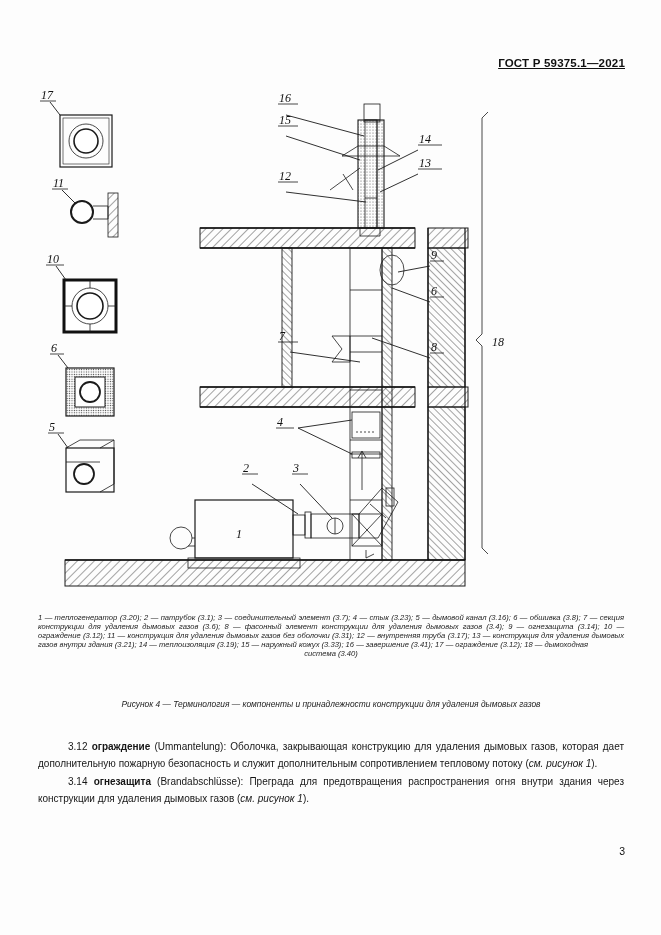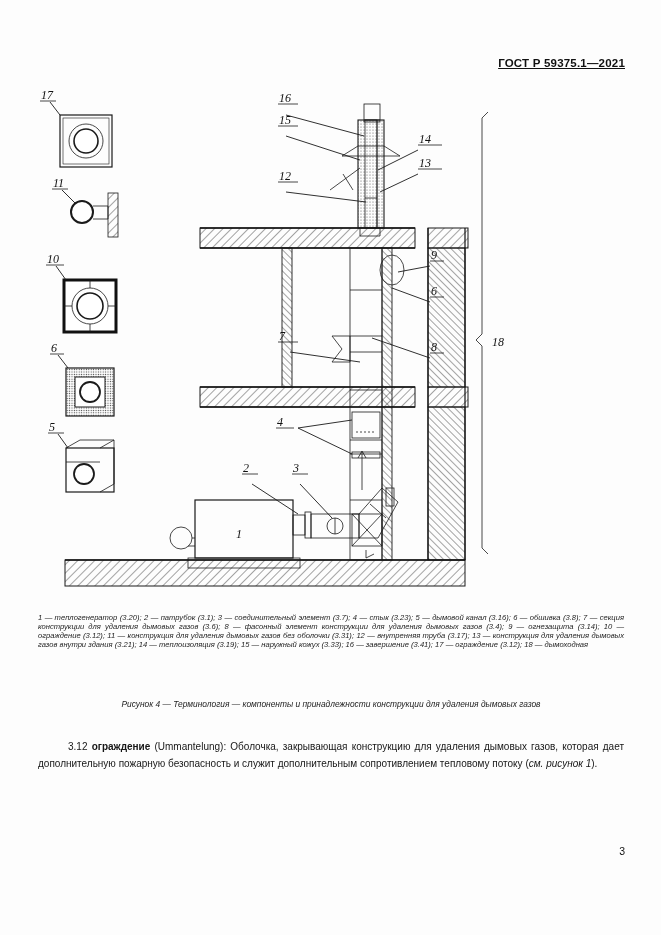--- a/index.html
+++ b/index.html
@@ -353,25 +353,27 @@
       </g>
     </svg>
   </div>
 
   <div class="legend">
     <span>1 — теплогенератор (3.20); 2 — патрубок (3.1); 3 — соединительный элемент (3.7); 4 — стык (3.23); 5 — дымовой канал</span>
     <span>(3.16); 6 — обшивка (3.8); 7 — секция конструкции для удаления дымовых газов (3.6); 8 — фасонный элемент конструкции</span>
     <span>для удаления дымовых газов (3.4); 9 — огнезащита (3.14); 10 — ограждение (3.12); 11 — конструкция для удаления дымовых</span>
     <span>газов без оболочки (3.31); 12 — внутренняя труба (3.17); 13 — конструкция для удаления дымовых газов внутри здания (3.21);</span>
     <span>14 — теплоизоляция (3.19); 15 — наружный кожух (3.33); 16 — завершение (3.41); 17 — ограждение (3.12); 18 — дымоходная</span>
+    <span class="lastline">система (3.40)</span>
   </div>
 
   <div class="fig-caption">Рисунок 4 — Терминология — компоненты и принадлежности конструкции для удаления дымовых газов</div>
 
   <div class="body">
     <p><span>3.12</span>&nbsp;<span class="term">ограждение</span><span> (Ummantelung): Оболочка, закрывающая конструкцию для удаления дымовых газов, которая дает дополнительную пожарную безопасность и служит дополнительным сопротивлением тепловому потоку (</span><span class="ital">см. рисунок 1</span><span>).</span></p>
 
 
+    <p><span>3.14</span>&nbsp;<span class="term">огнезащита</span><span> (Brandabschlüsse): Преграда для предотвращения распространения огня внутри здания через конструкции для удаления дымовых газов (</span><span class="ital">см. рисунок 1</span><span>).</span></p>
   </div>
 
   <div class="page-number">3</div>
 
 </div>
 
 </body></html>

